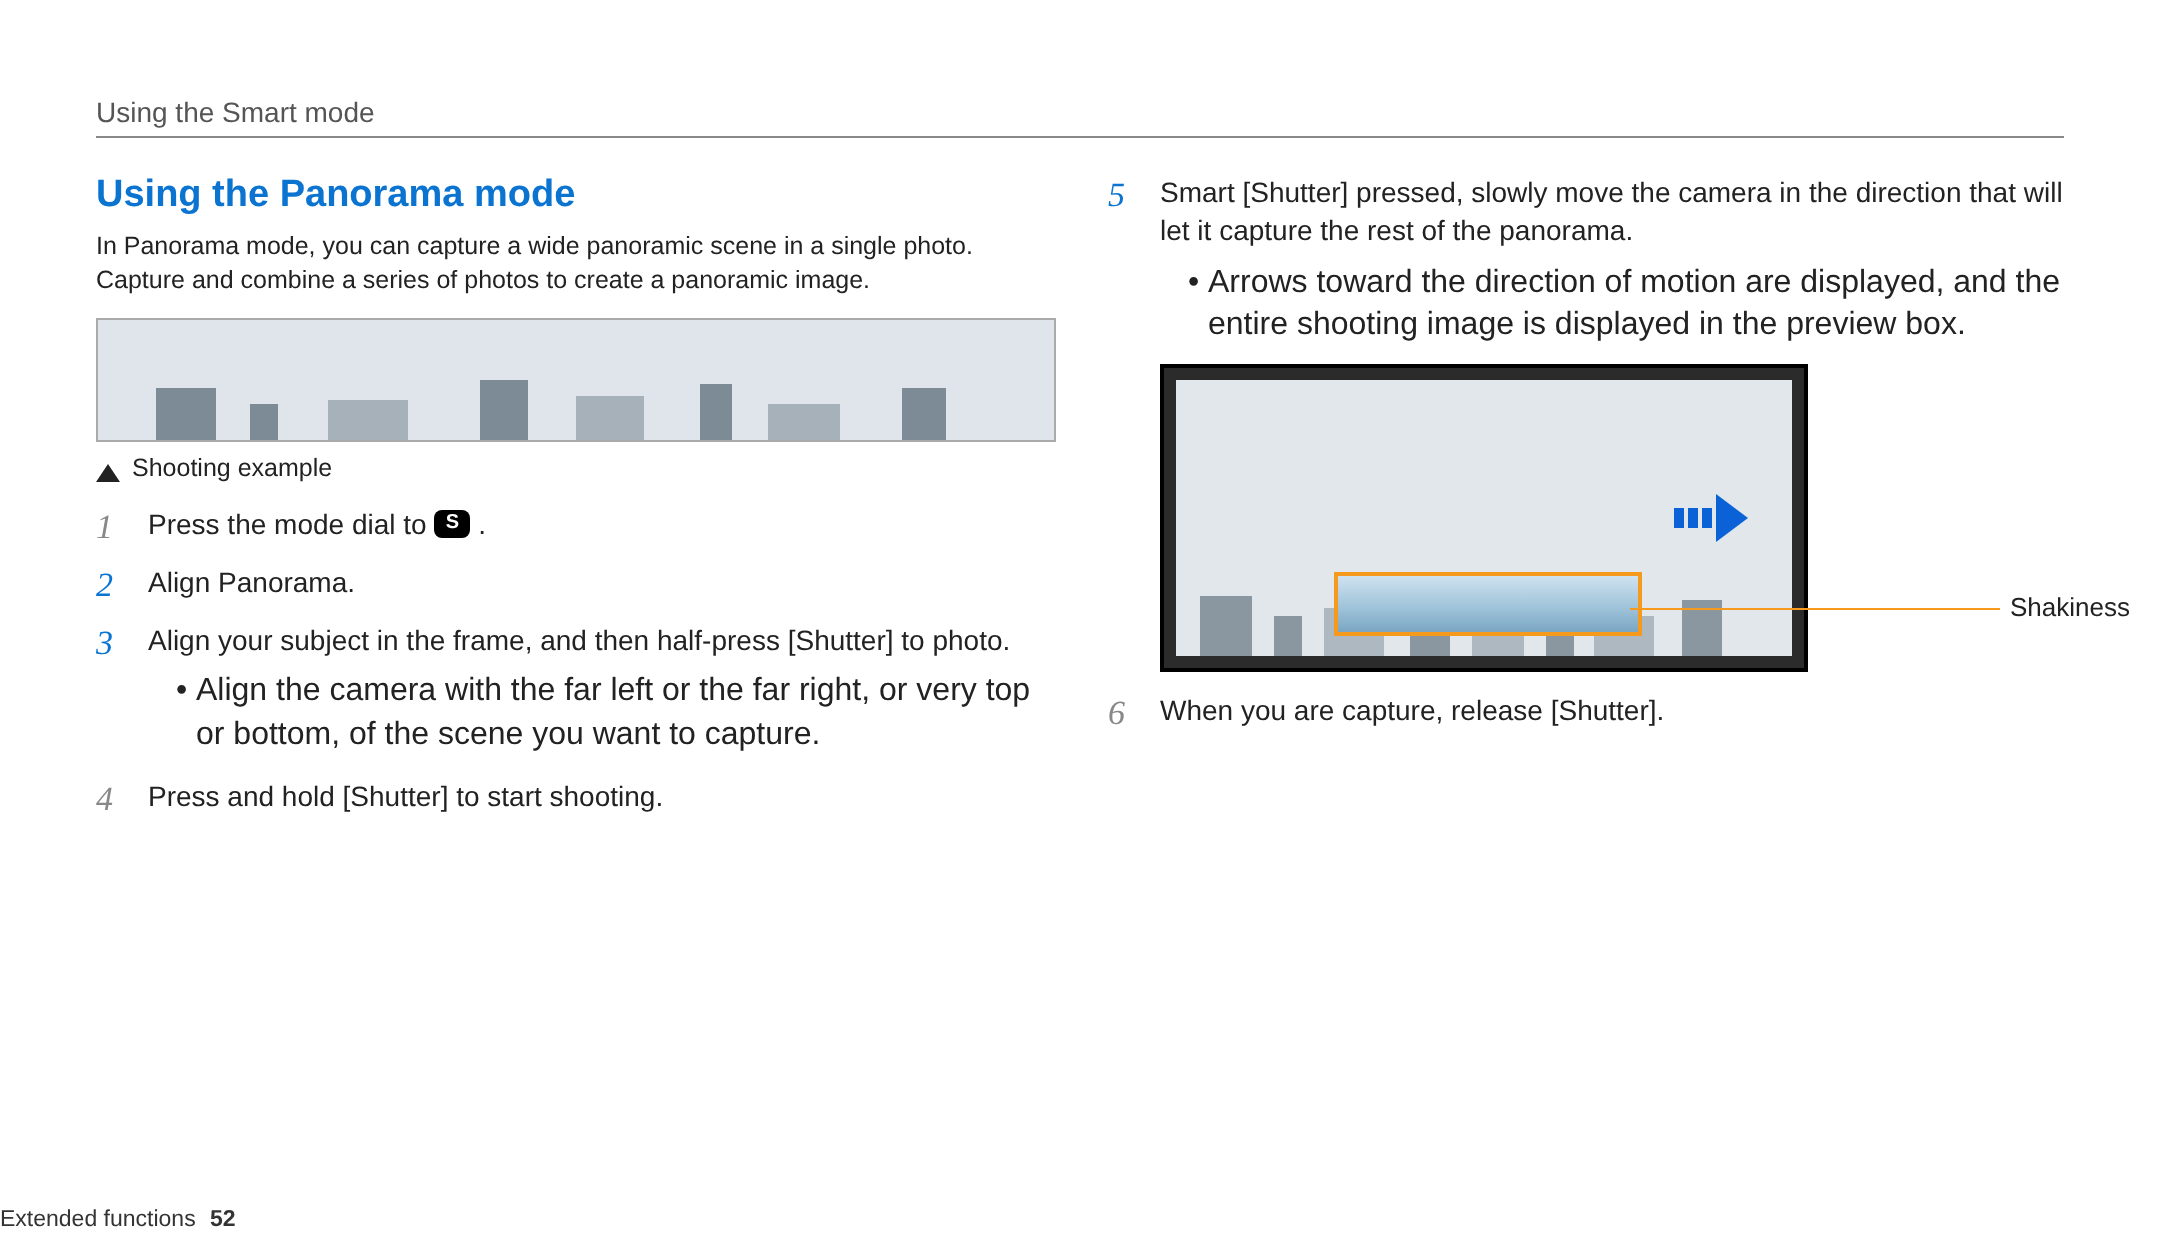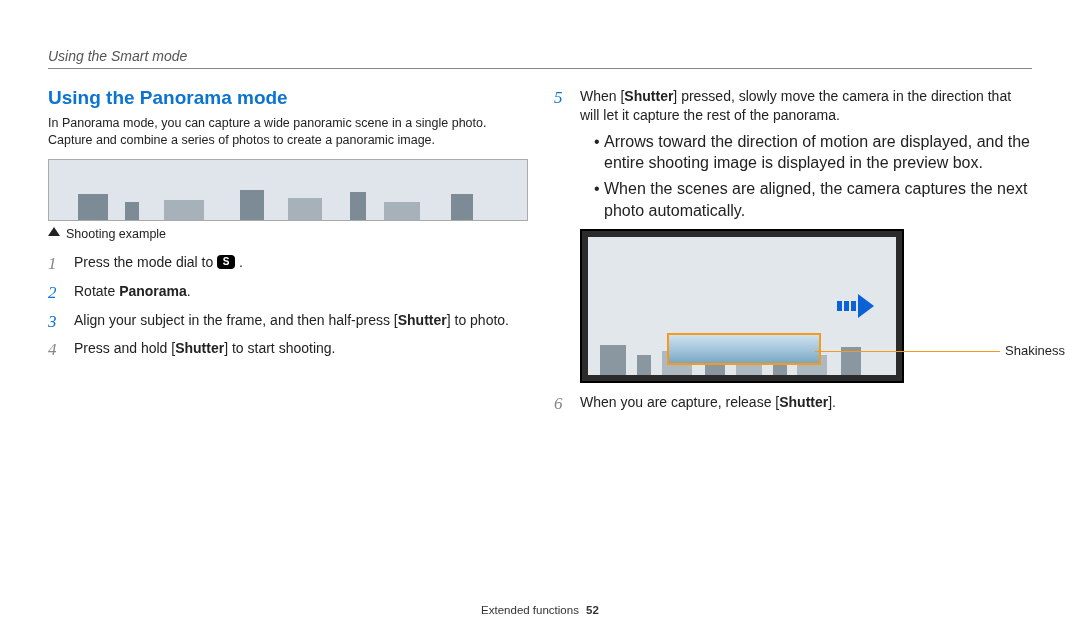--- a/index.html
+++ b/index.html
@@ -1,56 +1,56 @@
 <!DOCTYPE html>
 <html><head>
 <meta charset="utf-8">
 <style>
   html,body{margin:0;padding:0;font-family:"Segoe UI",Arial,sans-serif;color:#222;background:#fff}
   .page{width:1080px;height:630px;position:relative;box-sizing:border-box;padding:48px 48px 0 48px}
-  .running-head{font-style:italic;color:#555;font-size:14px;margin-bottom:4px}
+  .running-head{color:#555;font-size:14px;margin-bottom:4px}
   .rule{border:none;border-top:1px solid #888;margin:4px 0 18px 0}
   .cols{display:flex;gap:28px}
   .col{flex:1;min-width:0}
   h2.section-title{color:#0b74d1;font-size:19px;font-weight:700;margin:0 0 6px 0}
   .intro{font-size:12.5px;line-height:1.35;margin:0 0 10px 0}
   .shooting-example{width:100%;height:60px;border:1px solid #aaa;margin-bottom:6px;background:#dfe5ea;position:relative;overflow:hidden}
   .sky{position:absolute;inset:0;background:#dfe5ea}
   .skyline{position:absolute;bottom:0;left:0;right:0;height:34px}
   .bld{position:absolute;bottom:0;background:#7d8b96}
   .bA{left:6%;width:30px;height:26px}
   .bB{left:16%;width:14px;height:18px}
   .bC{left:24%;width:40px;height:20px;background:#a7b1ba}
   .bD{left:40%;width:24px;height:30px}
   .bE{left:50%;width:34px;height:22px;background:#a7b1ba}
   .bF{left:63%;width:16px;height:28px}
   .bG{left:70%;width:36px;height:18px;background:#a7b1ba}
   .bH{left:84%;width:22px;height:26px}
-  .caption{font-size:12.5px;margin:6px 0 12px 0;display:flex;align-items:flex-start;gap:6px}
+  .caption{font-size:12.5px;margin:6px 0 12px 0;display:flex;align-items:flex-end;gap:6px}
   .caret-up{width:0;height:0;border-left:6px solid transparent;border-right:6px solid transparent;border-bottom:9px solid #222}
   ol.steps{list-style:none;padding:0;margin:0;counter-reset:step}
   ol.steps>li{position:relative;padding-left:26px;margin-bottom:10px;font-size:14px;line-height:1.35}
   ol.steps>li .num{position:absolute;left:0;top:0;font-style:italic;color:#0b74d1;font-size:17px;font-weight:400;font-family:Georgia,serif}
   ol.steps>li .num.gray{color:#888}
-  .bold{font-weight:700}
+  .bold{font-weight:400}
   .s-icon{display:inline-flex;align-items:center;justify-content:center;width:18px;height:14px;background:#000;border-radius:4px;color:#fff;font-size:10px;font-weight:700;vertical-align:middle;position:relative;top:-1px}
   ul.sub{list-style:none;padding-left:14px;margin:6px 0 0 0}
   ul.sub>li{position:relative;font-size:16px;line-height:1.35;margin-bottom:4px;padding-left:10px}
   ul.sub>li:before{content:"•";position:absolute;left:0;top:0}
   .preview-wrap{position:relative;margin:8px 0 8px 0;}
   .preview{width:320px;height:150px;background:#2b2b2b;position:relative;border:2px solid #000;overflow:hidden}
   .pv-sky{position:absolute;top:6px;left:6px;right:6px;bottom:6px;background:#e2e7ec}
   .pv-sky .bld{background:#8a97a1}
   .arrow-move{position:absolute;top:50%;right:28px;transform:translateY(-50%);display:flex;align-items:center}
   .arrow-move .sq{width:5px;height:10px;background:#0b61d6;margin-right:2px}
   .arrow-move .tri{width:0;height:0;border-top:12px solid transparent;border-bottom:12px solid transparent;border-left:16px solid #0b61d6}
   .pv-box{position:absolute;left:85px;bottom:16px;width:150px;height:28px;border:2px solid #f59a1c;background:linear-gradient(#cfe2ef,#9cc1d8 60%,#7aa6c2);}
   .shakiness-line{position:absolute;top:122px;left:235px;width:185px;height:0;border-top:1.5px solid #f59a1c}
   .shakiness-label{position:absolute;top:113px;left:425px;font-size:13px}
-  .footer{position:absolute;bottom:14px;left:0;right:0;text-align:center;font-size:11.5px;color:#333}
+  .footer{position:absolute;bottom:14px;left:0;right:0;text-align:left;font-size:11.5px;color:#333}
   .footer .pg{font-weight:700;margin-left:4px}
 </style>
 </head>
 <body>
 
 <div class="page">
   <div class="running-head">Using the Smart mode</div>
   <hr class="rule">
 
   <div class="cols">
@@ -77,41 +77,43 @@
         <span>Shooting example</span>
       </div>
 
       <ol class="steps">
         <li>
           <span class="num gray">1</span>
           <span>Press the mode dial to </span><span class="s-icon">S</span><span> .</span>
         </li>
         <li>
           <span class="num">2</span>
-          <span>Rotate </span><span class="bold">Panorama</span><span>.</span>
+          <span>Align </span><span class="bold">Panorama</span><span>.</span>
         </li>
         <li>
           <span class="num">3</span>
           <span>Align your subject in the frame, and then half-press [</span><span class="bold">Shutter</span><span>] to photo.</span>
+          <ul class="sub">
+            <li>Align the camera with the far left or the far right, or very top or bottom, of the scene you want to capture.</li>
+          </ul>
         </li>
         <li>
           <span class="num gray">4</span>
           <span>Press and hold [</span><span class="bold">Shutter</span><span>] to start shooting.</span>
         </li>
       </ol>
     </div>
 
     <div class="col">
       <ol class="steps">
         <li>
           <span class="num">5</span>
-          <span>When [</span><span class="bold">Shutter</span><span>] pressed, slowly move the camera in the direction that will let it capture the rest of the panorama.</span>
+          <span>Smart [</span><span class="bold">Shutter</span><span>] pressed, slowly move the camera in the direction that will let it capture the rest of the panorama.</span>
           <ul class="sub">
             <li>Arrows toward the direction of motion are displayed, and the entire shooting image is displayed in the preview box.</li>
-            <li>When the scenes are aligned, the camera captures the next photo automatically.</li>
           </ul>
 
           <div class="preview-wrap">
             <div class="preview">
               <div class="pv-sky">
                 <div class="bld" style="left:4%;width:26px;height:30px;bottom:0"></div>
                 <div class="bld" style="left:16%;width:14px;height:20px;bottom:0"></div>
                 <div class="bld" style="left:24%;width:30px;height:24px;bottom:0;background:#aeb8c1"></div>
                 <div class="bld" style="left:38%;width:20px;height:34px;bottom:0"></div>
                 <div class="bld" style="left:48%;width:26px;height:22px;bottom:0;background:#aeb8c1"></div>

